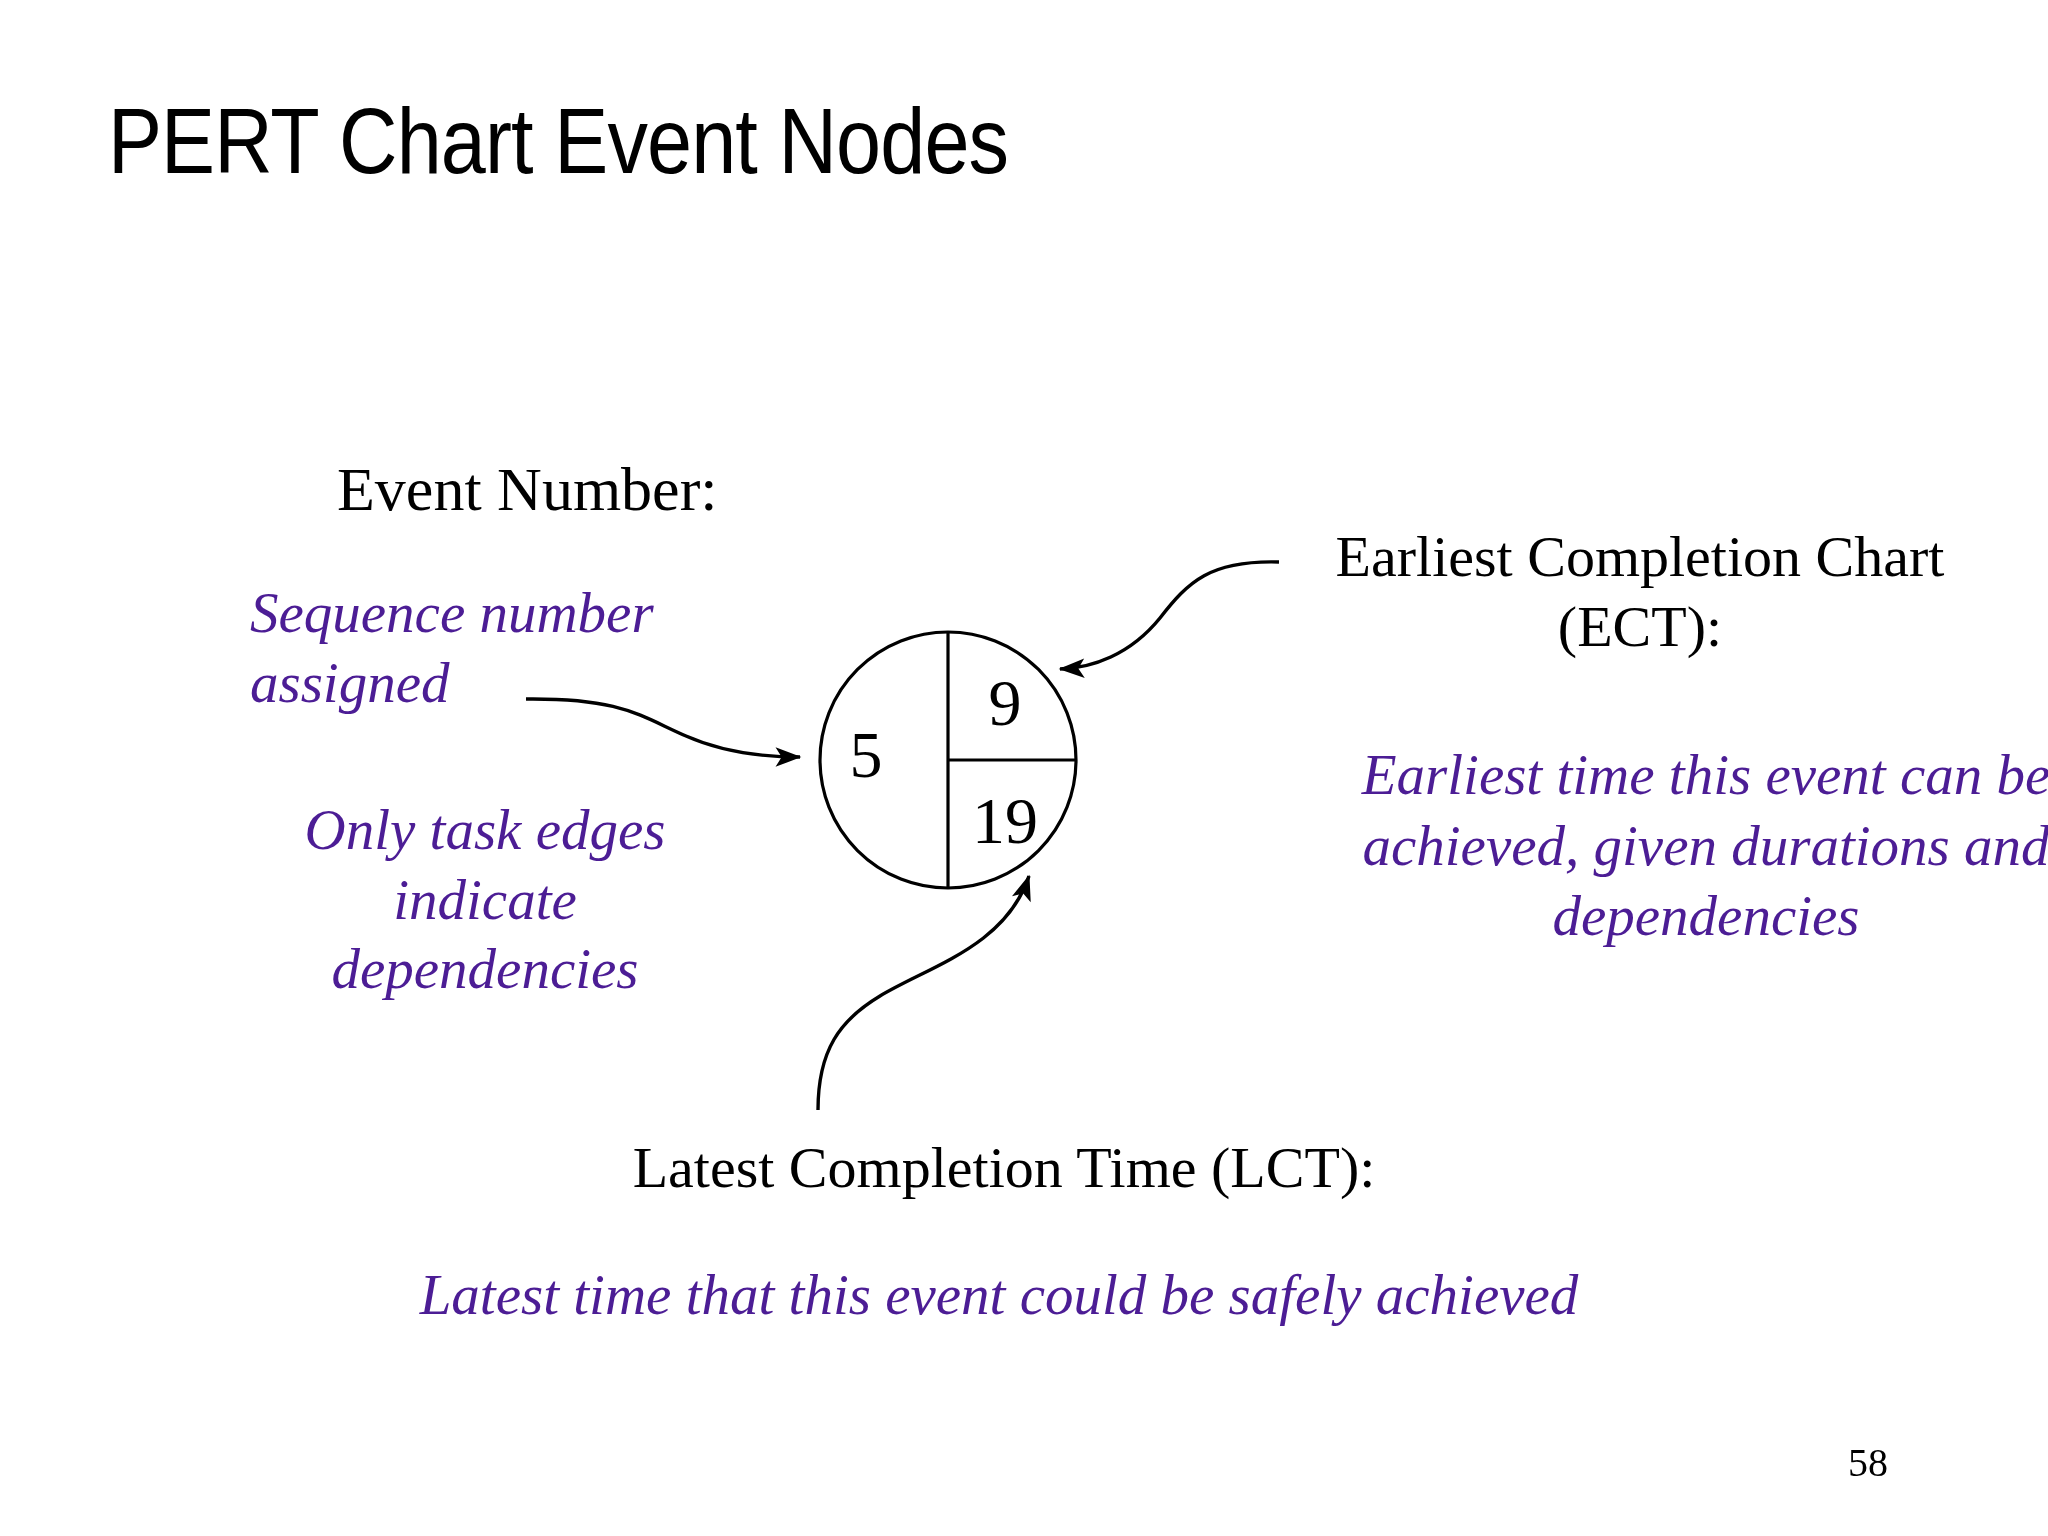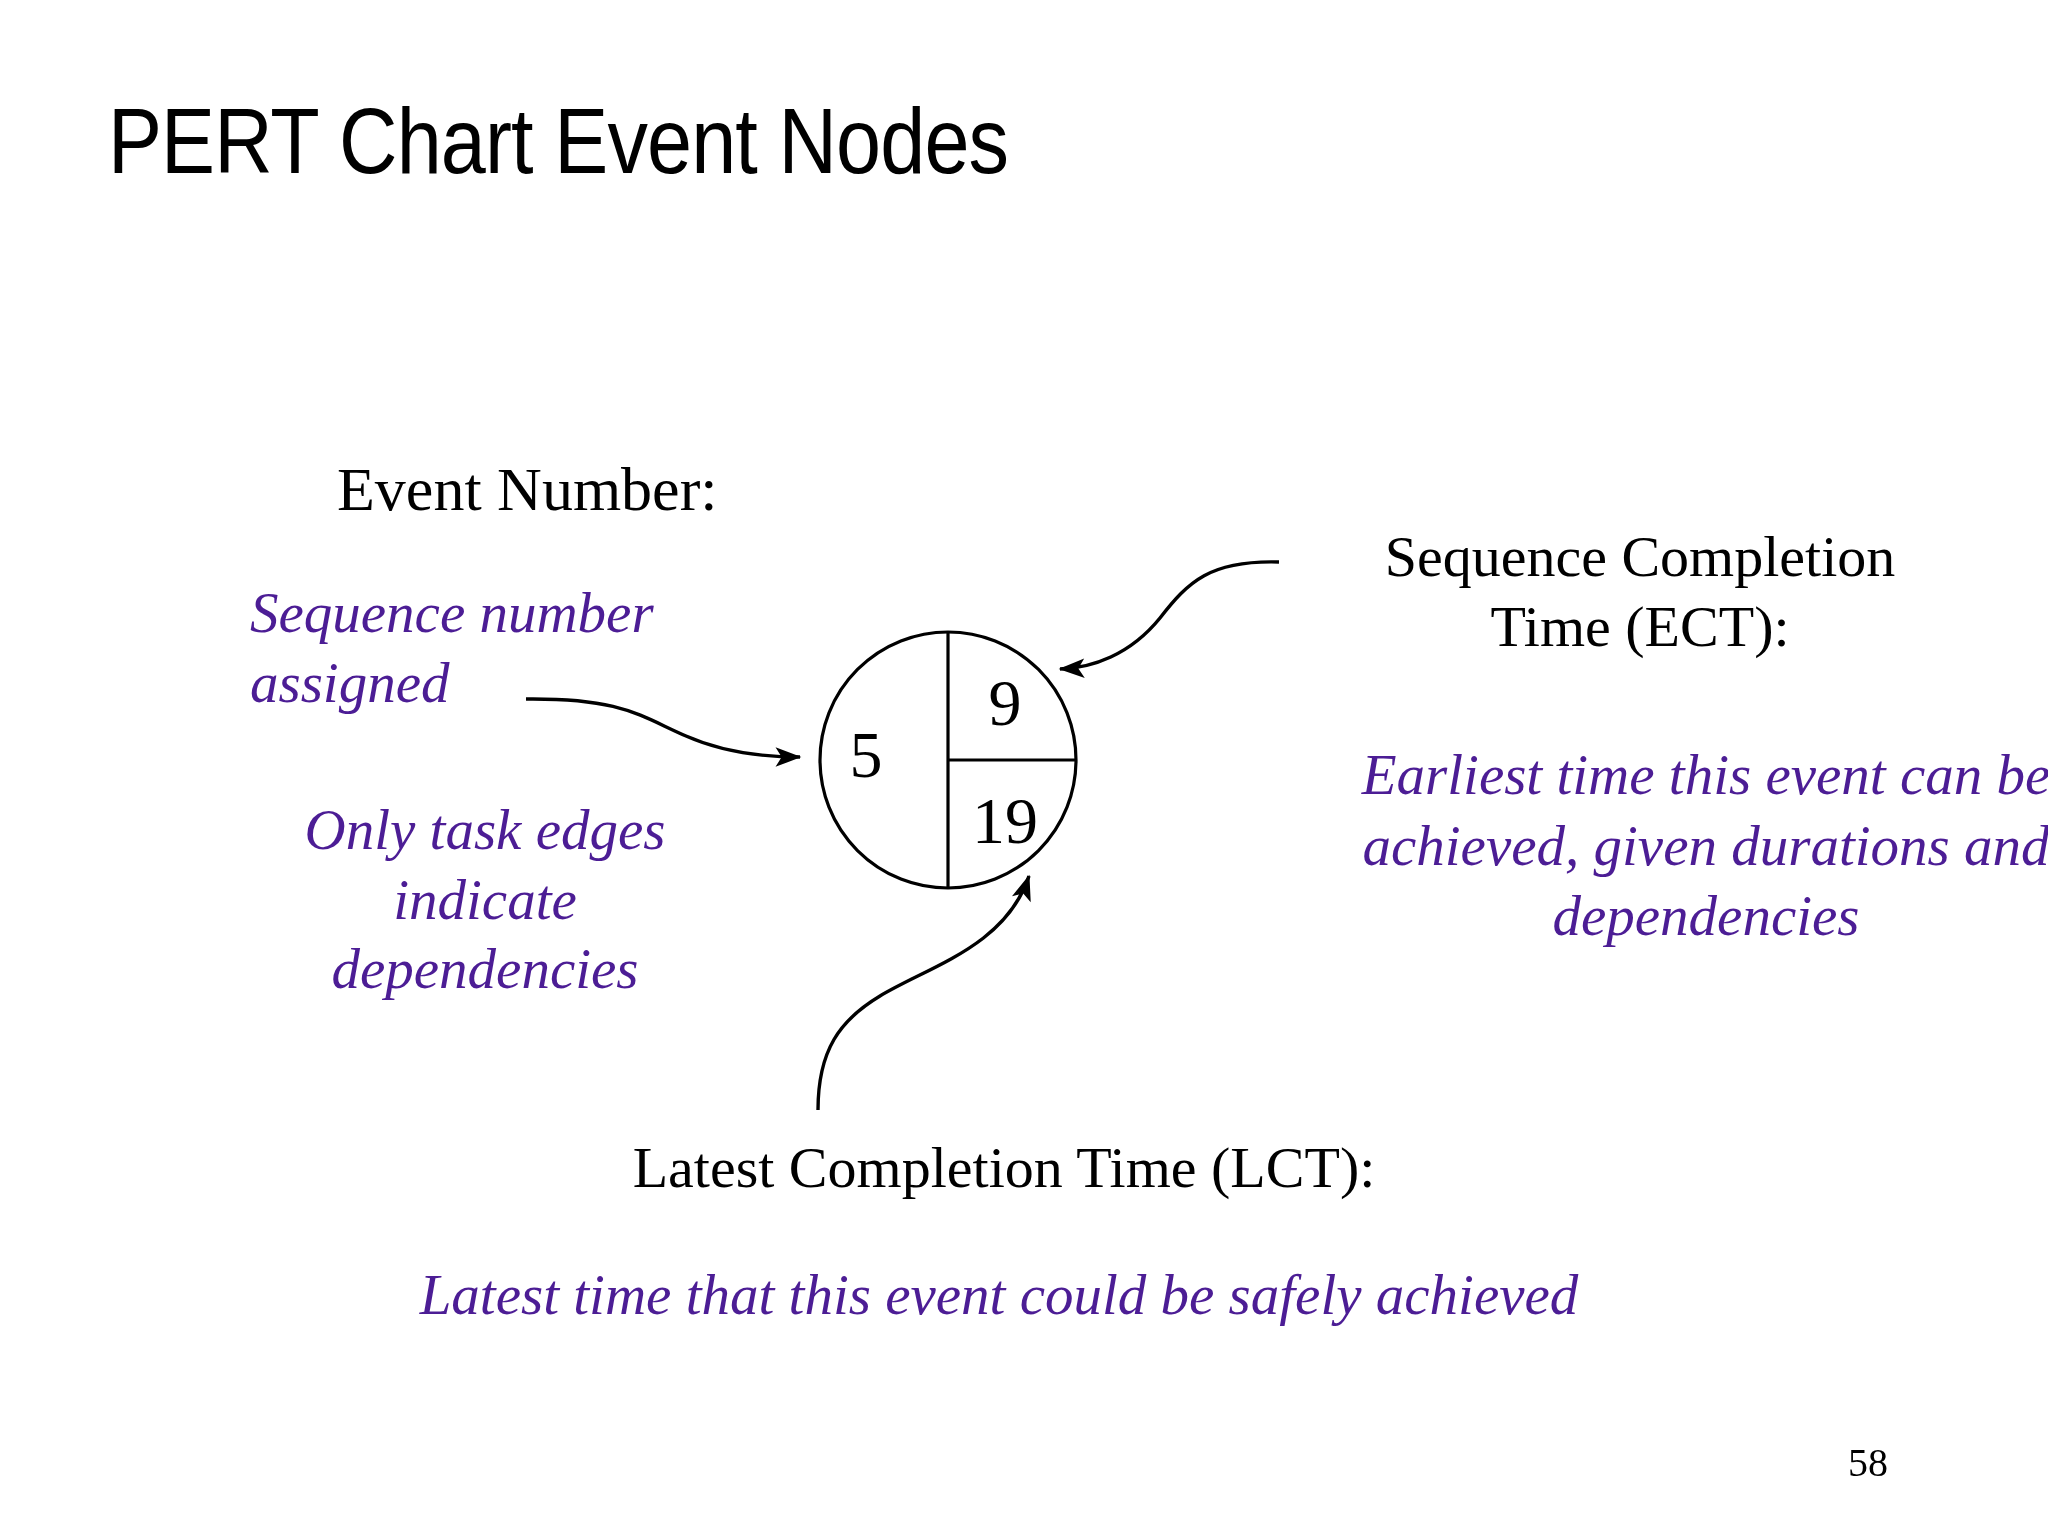--- a/index.html
+++ b/index.html
@@ -166,21 +166,21 @@
 <div id="slide">
 
   <div id="slide-title">PERT Chart Event Nodes</div>
 
   <div class="serif-up" id="event-number-label">Event Number:</div>
 
   <div class="serif-it" id="sequence-note">Sequence number assigned</div>
 
   <div class="serif-it" id="task-edges-note">Only task edges indicate dependencies</div>
 
-  <div class="serif-up" id="ect-heading">Sequence Completion Time (ECT):</div>
+  <div class="serif-up" id="ect-heading">Earliest Completion Chart (ECT):</div>
 
   <div class="serif-it" id="ect-body">Earliest time this event can be achieved, given durations and dependencies</div>
 
   <div class="serif-up" id="lct-heading">Latest Completion Time (LCT):</div>
 
   <div class="serif-it" id="lct-body">Latest time that this event could be safely achieved</div>
 
   <div id="node-diagram">
     <svg width="760" height="760" viewBox="0 0 760 760" xmlns="http://www.w3.org/2000/svg">
 

